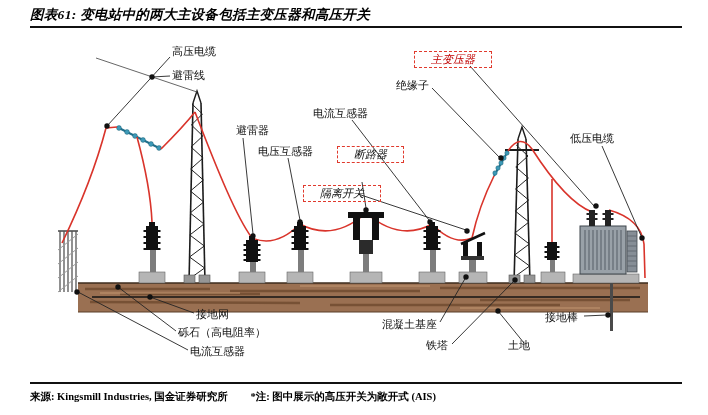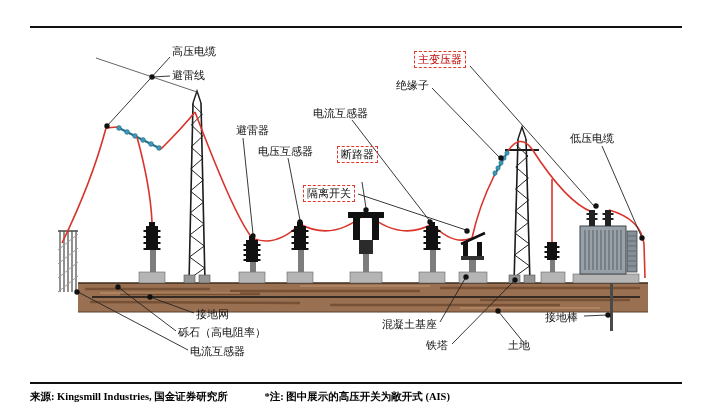--- a/index.html
+++ b/index.html
@@ -5,31 +5,32 @@
   html,body{margin:0;padding:0;background:#ffffff;}
   .page{position:relative;width:708px;height:415px;background:#fff;overflow:hidden;
         font-family:"Liberation Serif",serif;}
   .title{position:absolute;left:30px;top:6px;font-size:13.5px;font-weight:bold;
          font-style:italic;color:#000;letter-spacing:.3px;white-space:nowrap;}
   .rule{position:absolute;left:30px;width:652px;background:#111;}
   .rule.top{top:26px;height:2px;}
   .rule.bottom{top:382px;height:2px;}
   .footer{position:absolute;left:30px;top:390px;font-size:10.5px;font-weight:bold;
           color:#000;white-space:nowrap;}
-  .footer .note{margin-left:34px;}
+  .footer .note{margin-left:20px;}
   svg.art{position:absolute;left:0;top:0;}
   .lbl{position:absolute;font-size:11px;color:#111;white-space:nowrap;line-height:13px;}
-  .lbl.boxed{border:1px dashed #e03a2d;padding:1px 3px;}
+  .lbl.boxed{border:1px dashed #e03a2d;padding:1px 16px;font-style:italic;}
   .lbl.red{color:#c00000;}
 </style>
 </head>
 <body>
 
 <div class="page">
 
+  <div class="title">图表61: 变电站中的两大主设备包括主变压器和高压开关</div>
   <div class="rule top"></div>
 
   <svg class="art" width="708" height="415" viewBox="0 0 708 415">
 
     <g>
       <rect x="78" y="283" width="570" height="29" fill="#9a7052"></rect>
       <g stroke="#6f4a2e" stroke-width="2.5" opacity="0.8">
         <line x1="85" y1="289" x2="210" y2="289"></line>
         <line x1="230" y1="291" x2="420" y2="291"></line>
         <line x1="440" y1="288" x2="640" y2="288"></line>

